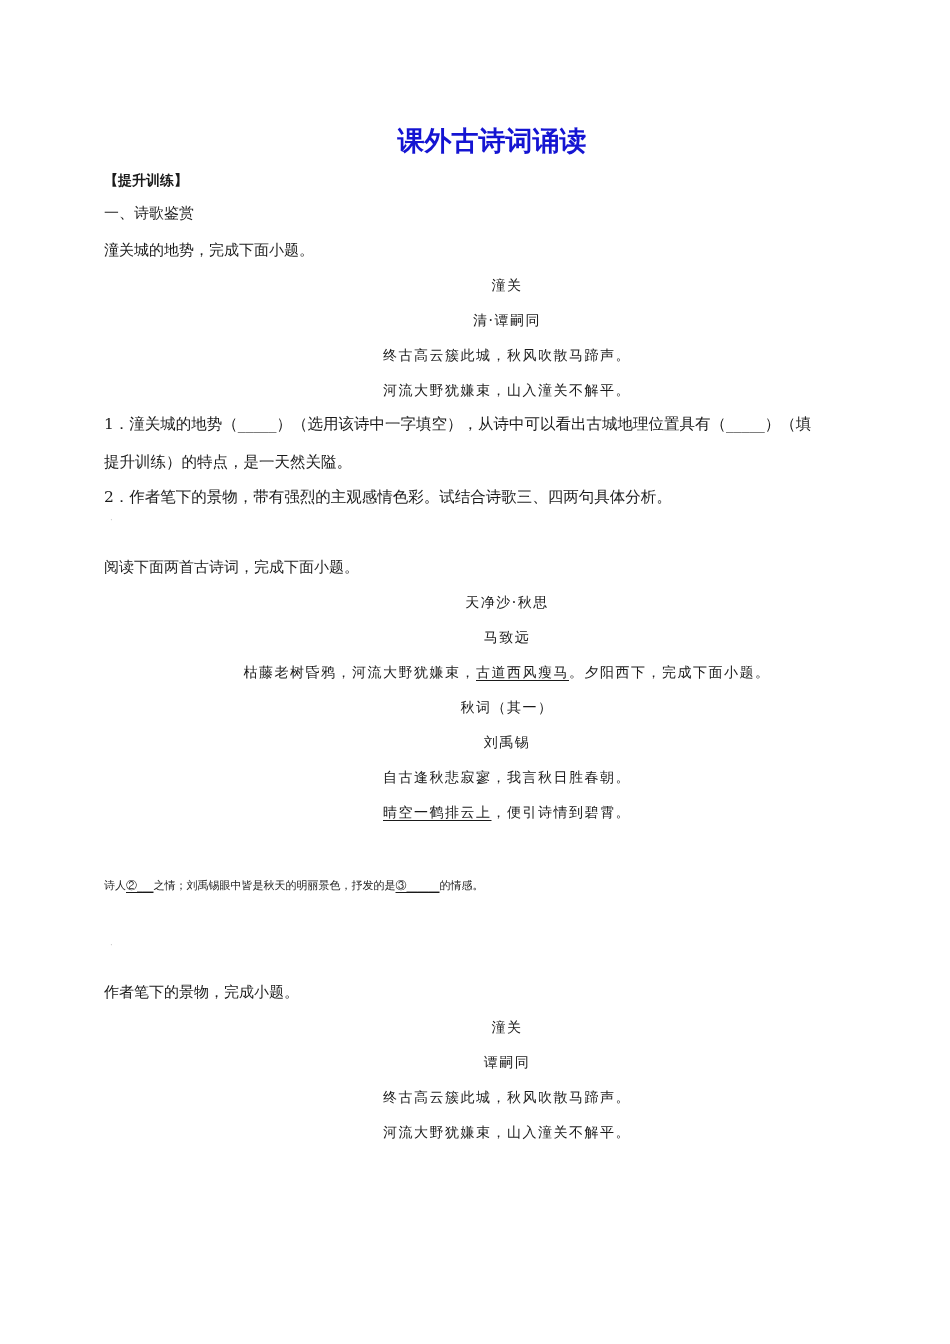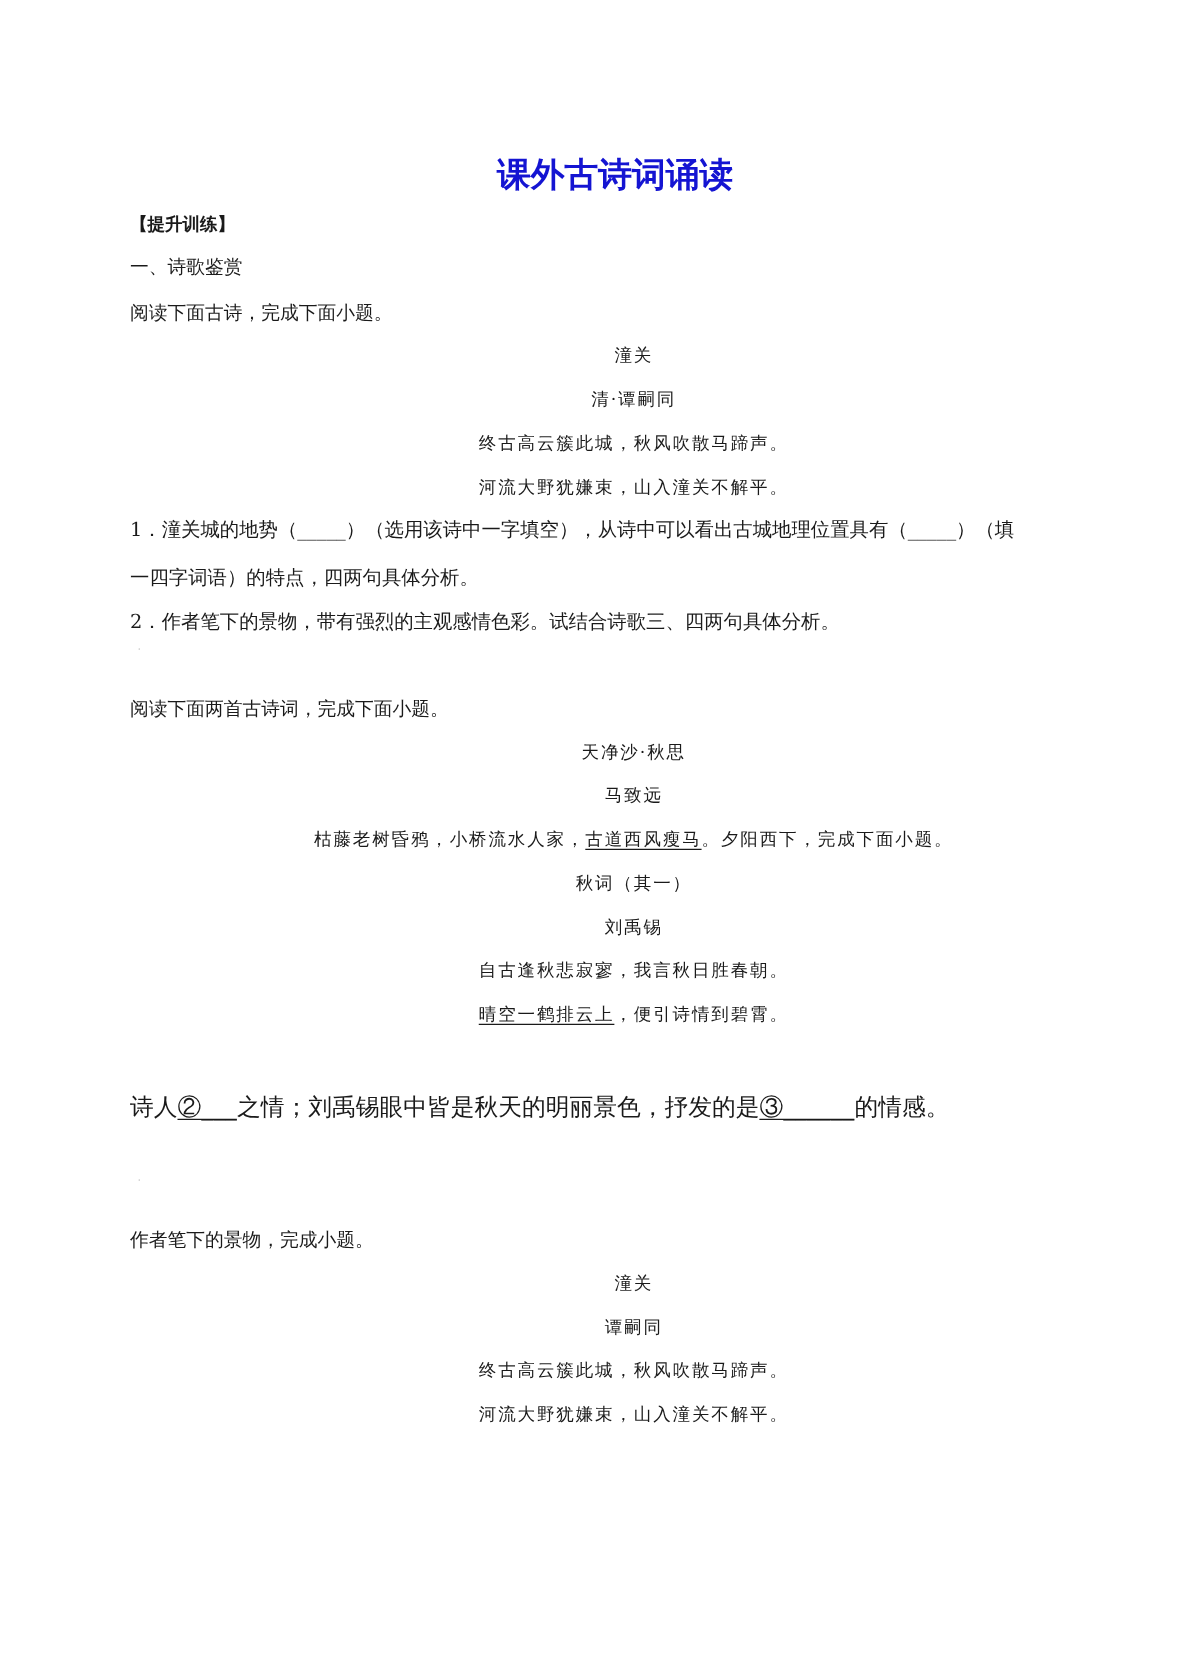--- a/index.html
+++ b/index.html
@@ -22,42 +22,42 @@
 </head>
 <body>
 
 <div class="page">
 
   <div class="title"><span>课外古诗词诵读</span></div>
 
   <div class="line left section-tag" style="top:170px;text-align:right;">【提升训练】</div>
   <div class="line left sans" style="top:203px;">一、诗歌鉴赏</div>
 
-  <div class="line left sans" style="top:240px;">阅读下面古诗，完成下面小题。</div>
+  <div class="line left sans" style="top:240px;">潼关城的地势，完成下面小题。</div>
   <div class="line center poem" style="top:275px;">潼关</div>
   <div class="line center poem" style="top:310px;">清·谭嗣同</div>
   <div class="line center poem" style="top:345px;">终古高云簇此城，秋风吹散马蹄声。</div>
   <div class="line center poem" style="top:380px;">河流大野犹嫌束，山入潼关不解平。</div>
 
   <div class="line left" style="top:414px; font-size:15.5px;text-align:right;">1．潼关城的地势（_____）（选用该诗中一字填空），从诗中可以看出古城地理位置具有（_____）（填</div>
-  <div class="line left" style="top:452px; font-size:15.5px;">一四字词语）的特点，四两句具体分析。</div>
+  <div class="line left" style="top:452px; font-size:15.5px;">提升训练）的特点，是一天然关隘。</div>
   <div class="line left" style="top:487px; font-size:15.5px;">2．作者笔下的景物，带有强烈的主观感情色彩。试结合诗歌三、四两句具体分析。</div>
   <div class="dot" style="top:515px;">·</div>
 
   <div class="line left sans" style="top:557px;">阅读下面两首古诗词，完成下面小题。</div>
   <div class="line center poem" style="top:592px;">天净沙·秋思</div>
   <div class="line center poem" style="top:627px;">马致远</div>
-  <div class="line center poem" style="top:662px;"><span>枯藤老树昏鸦，小桥流水人家，</span><span class="u">古道西风瘦马</span><span>。夕阳西下，完成下面小题。</span></div>
+  <div class="line center poem" style="top:662px;"><span>枯藤老树昏鸦，河流大野犹嫌束，</span><span class="u">古道西风瘦马</span><span>。夕阳西下，完成下面小题。</span></div>
 
   <div class="line center poem" style="top:697px;">秋词（其一）</div>
   <div class="line center poem" style="top:732px;">刘禹锡</div>
   <div class="line center poem" style="top:767px;">自古逢秋悲寂寥，我言秋日胜春朝。</div>
   <div class="line center poem" style="top:802px;"><span class="u">晴空一鹤排云上</span><span>，便引诗情到碧霄。</span></div>
 
-  <div class="line left" style="top:876px; font-size:19px;"><span>诗人</span><span class="u">②___</span><span>之情；刘禹锡眼中皆是秋天的明丽景色，抒发的是</span><span class="u">③______</span><span>的情感。</span></div>
+  <div class="line left" style="top:876px; font-size:11px;"><span>诗人</span><span class="u">②___</span><span>之情；刘禹锡眼中皆是秋天的明丽景色，抒发的是</span><span class="u">③______</span><span>的情感。</span></div>
   <div class="dot" style="top:940px;">·</div>
 
   <div class="line left sans" style="top:982px;">作者笔下的景物，完成小题。</div>
   <div class="line center poem" style="top:1017px;">潼关</div>
   <div class="line center poem" style="top:1052px;">谭嗣同</div>
   <div class="line center poem" style="top:1087px;">终古高云簇此城，秋风吹散马蹄声。</div>
   <div class="line center poem" style="top:1122px;">河流大野犹嫌束，山入潼关不解平。</div>
 
 </div>
 

